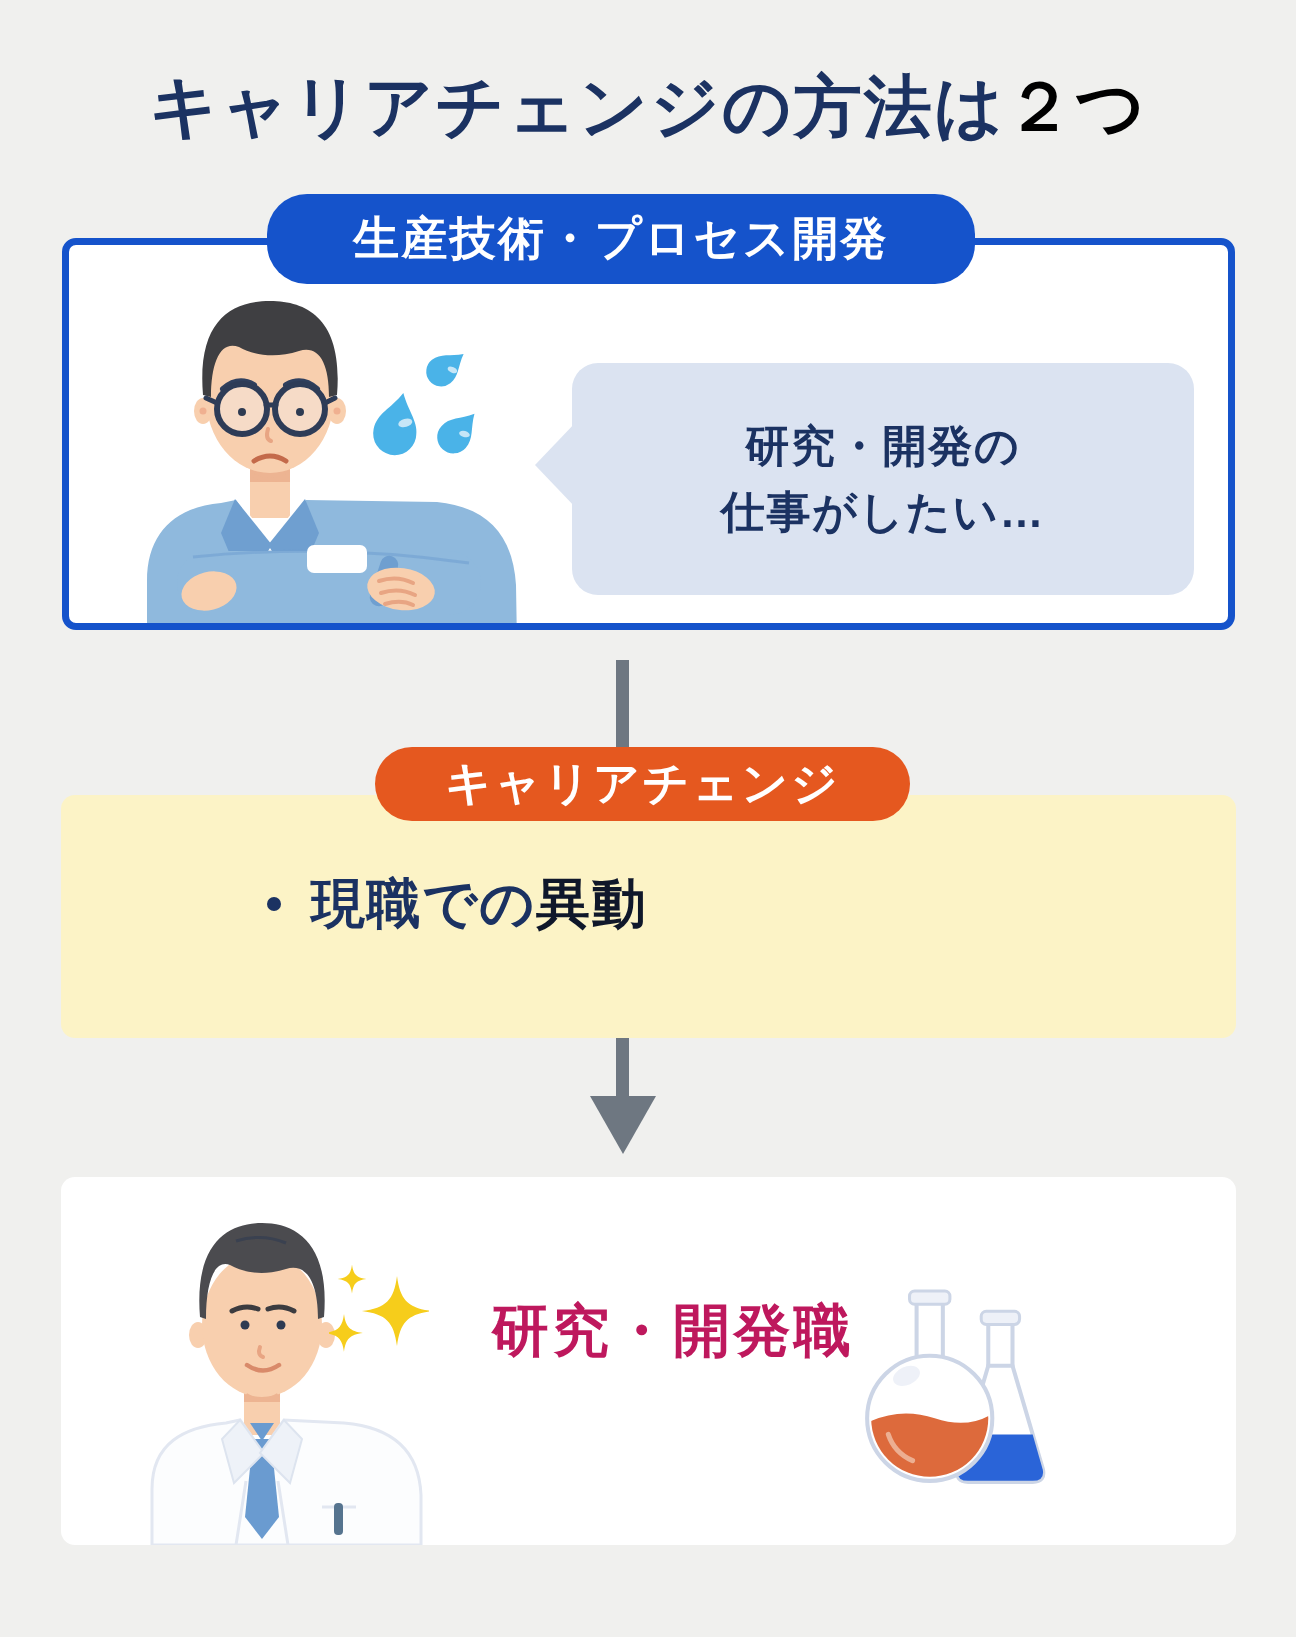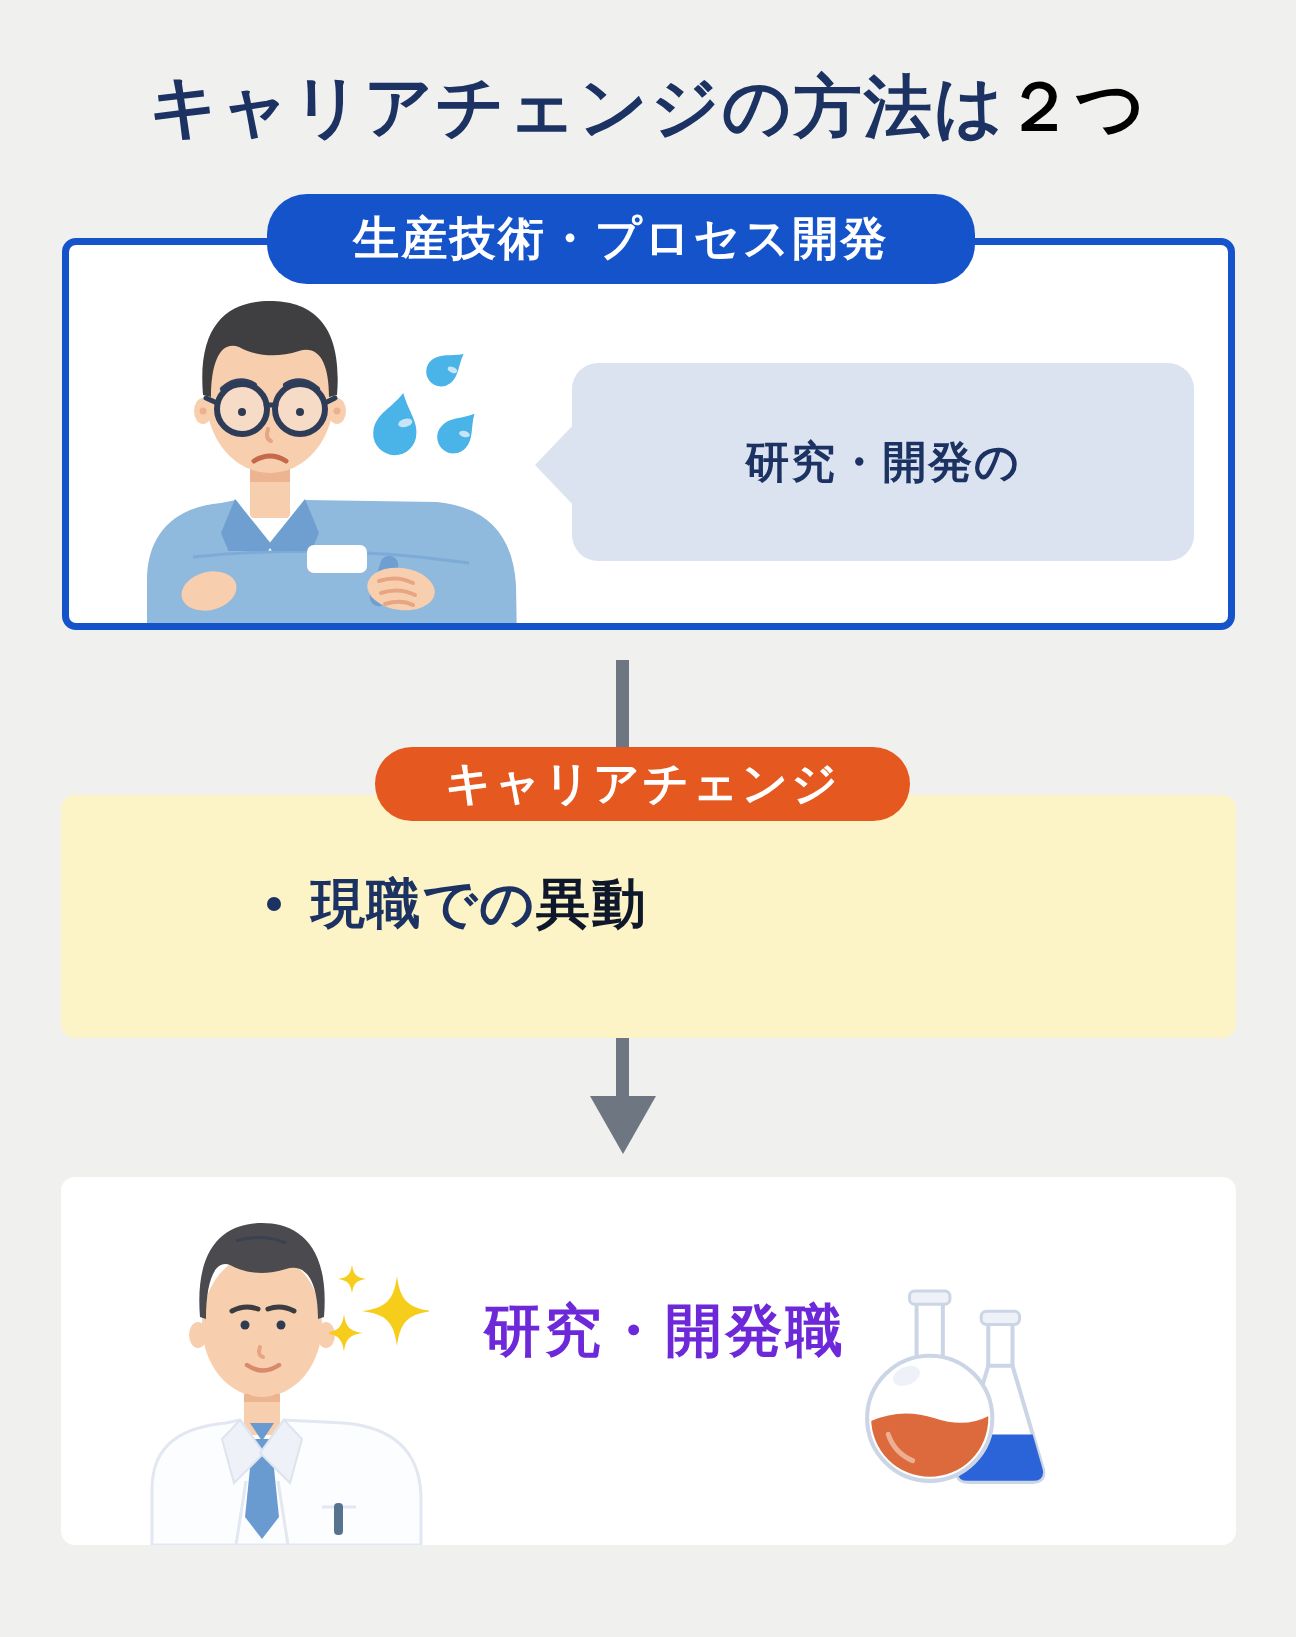--- a/index.html
+++ b/index.html
@@ -58,21 +58,21 @@
   }
   .box-goal{
     left:61px;top:1177px;width:1175px;height:368px;
     background:#ffffff;overflow:hidden;
   }
 
   
   .worker-svg{position:absolute;left:70px;top:48px;width:390px;height:350px;}
   .sweat-svg{position:absolute;left:298px;top:92px;width:120px;height:140px;}
   .speech{
-    position:absolute;left:503px;top:118px;width:622px;height:198px;
+    position:absolute;left:503px;top:118px;width:622px;height:232px;
     background:#dbe3f1;border-radius:26px;
     display:flex;flex-direction:column;align-items:center;justify-content:center;
     font-size:44px;font-weight:800;color:#1b3262;line-height:1.5;letter-spacing:.04em;
   }
   .speech::before{
     content:"";position:absolute;left:-37px;top:58px;
     border-top:44px solid transparent;border-bottom:44px solid transparent;
     border-right:42px solid #dbe3f1;
   }
 
@@ -87,23 +87,23 @@
   .bullet-dot{
     width:14px;height:14px;border-radius:50%;
     background:#1b3262;margin-right:30px;flex:0 0 auto;
   }
   .bullets .hl{color:#0f172a;}
 
   
   .scientist-svg{position:absolute;left:75px;top:36px;width:310px;height:332px;}
   .sparkles-svg{position:absolute;left:268px;top:82px;width:100px;height:110px;}
   .goal-label{
-    position:absolute;left:334px;top:116px;width:540px;
+    position:absolute;left:342px;top:116px;width:540px;
     text-align:center;font-size:57px;font-weight:800;
-    color:#6d28d9;letter-spacing:.06em;
+    color:#be185d;letter-spacing:.06em;
   }
   .flasks-svg{position:absolute;left:793px;top:106px;width:212px;height:212px;}
 </style>
 </head>
 <body>
 
 <div class="canvas">
 
   <h1 class="title"><span>キャリアチェンジの方法は</span><span class="hl">２つ</span></h1>
 
@@ -176,20 +176,21 @@
         <ellipse cx="9" cy="-2" rx="8" ry="4.5" fill="#c6e6f7" transform="rotate(-28 9 -2)"></ellipse>
       </g>
       <g transform="translate(92,94) rotate(42) scale(0.68)">
         <path d="M0,-34 C10,-14 24,-6 24,12 A24,24 0 1,1 -24,12 C-24,-6 -10,-14 0,-34 Z" fill="#4ab3e8"></path>
         <ellipse cx="9" cy="-2" rx="8" ry="4.5" fill="#c6e6f7" transform="rotate(-28 9 -2)"></ellipse>
       </g>
     </svg>
 
     <div class="speech">
       <div>研究・開発の</div>
+      <div>仕事がしたい…</div>
     </div>
   </div>
 
   <div class="pill pill-orange">キャリアチェンジ</div>
 
   <div class="box box-career">
     <ul class="bullets">
       <li>
         <span class="bullet-dot"></span>
         <span>現職での</span>

